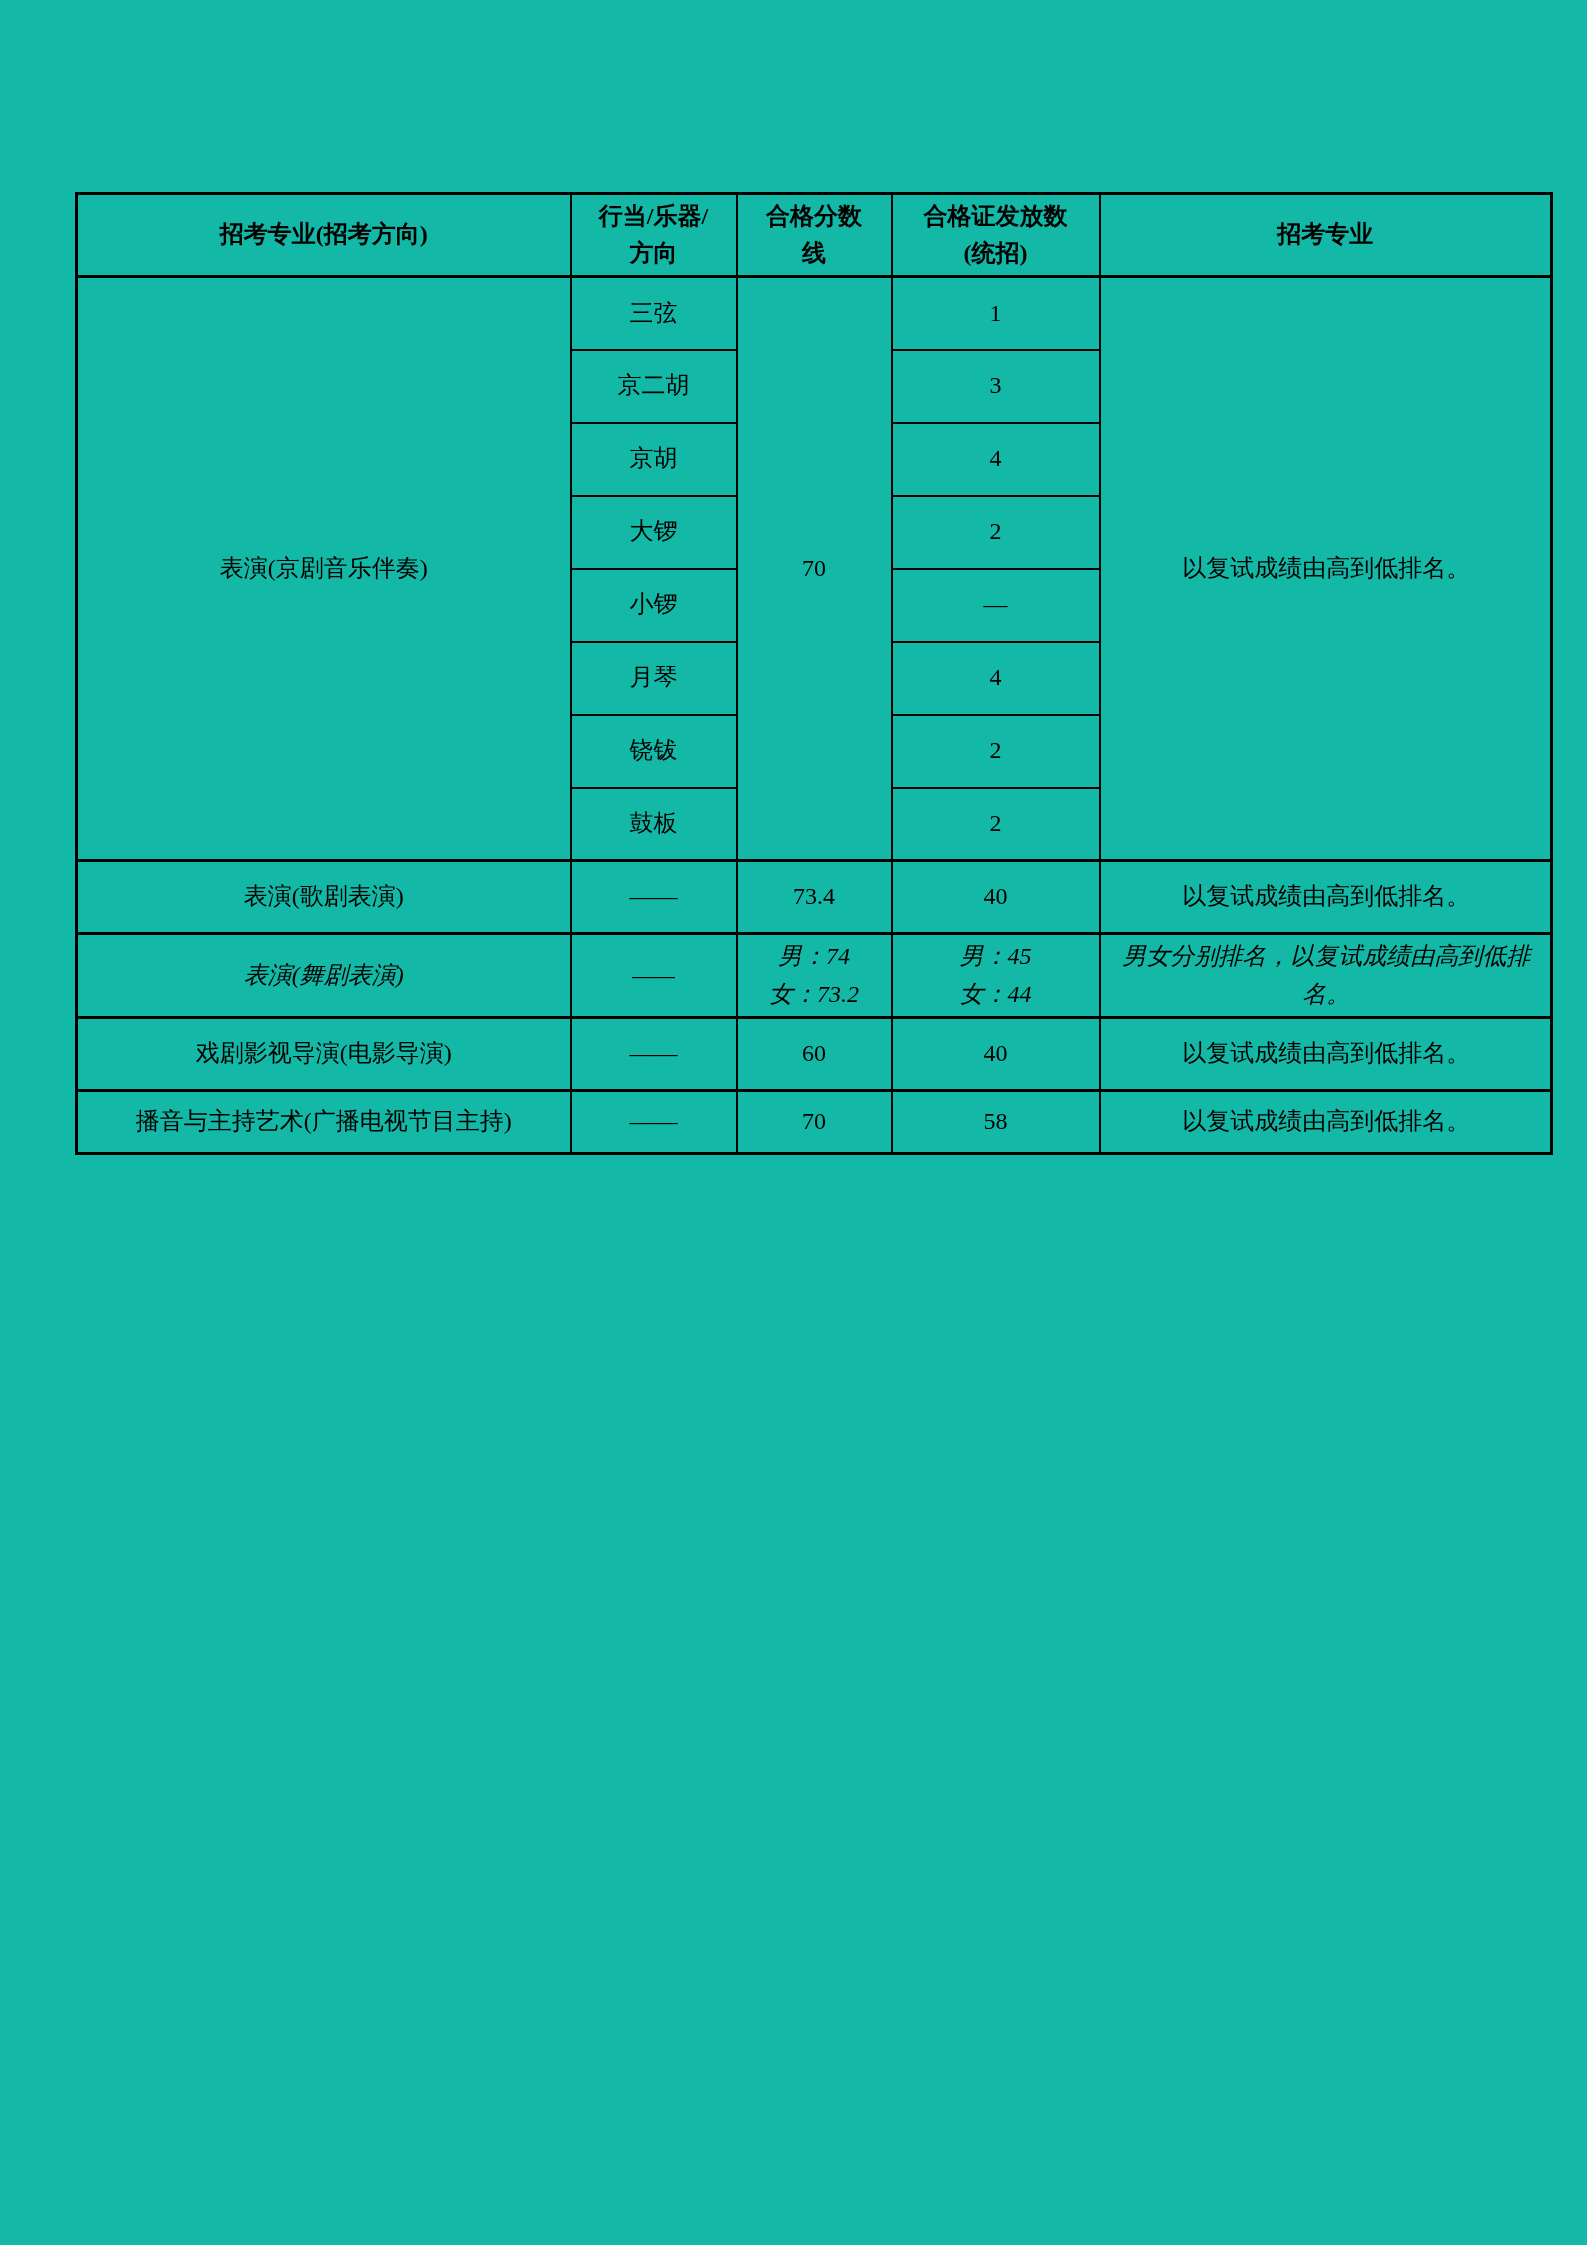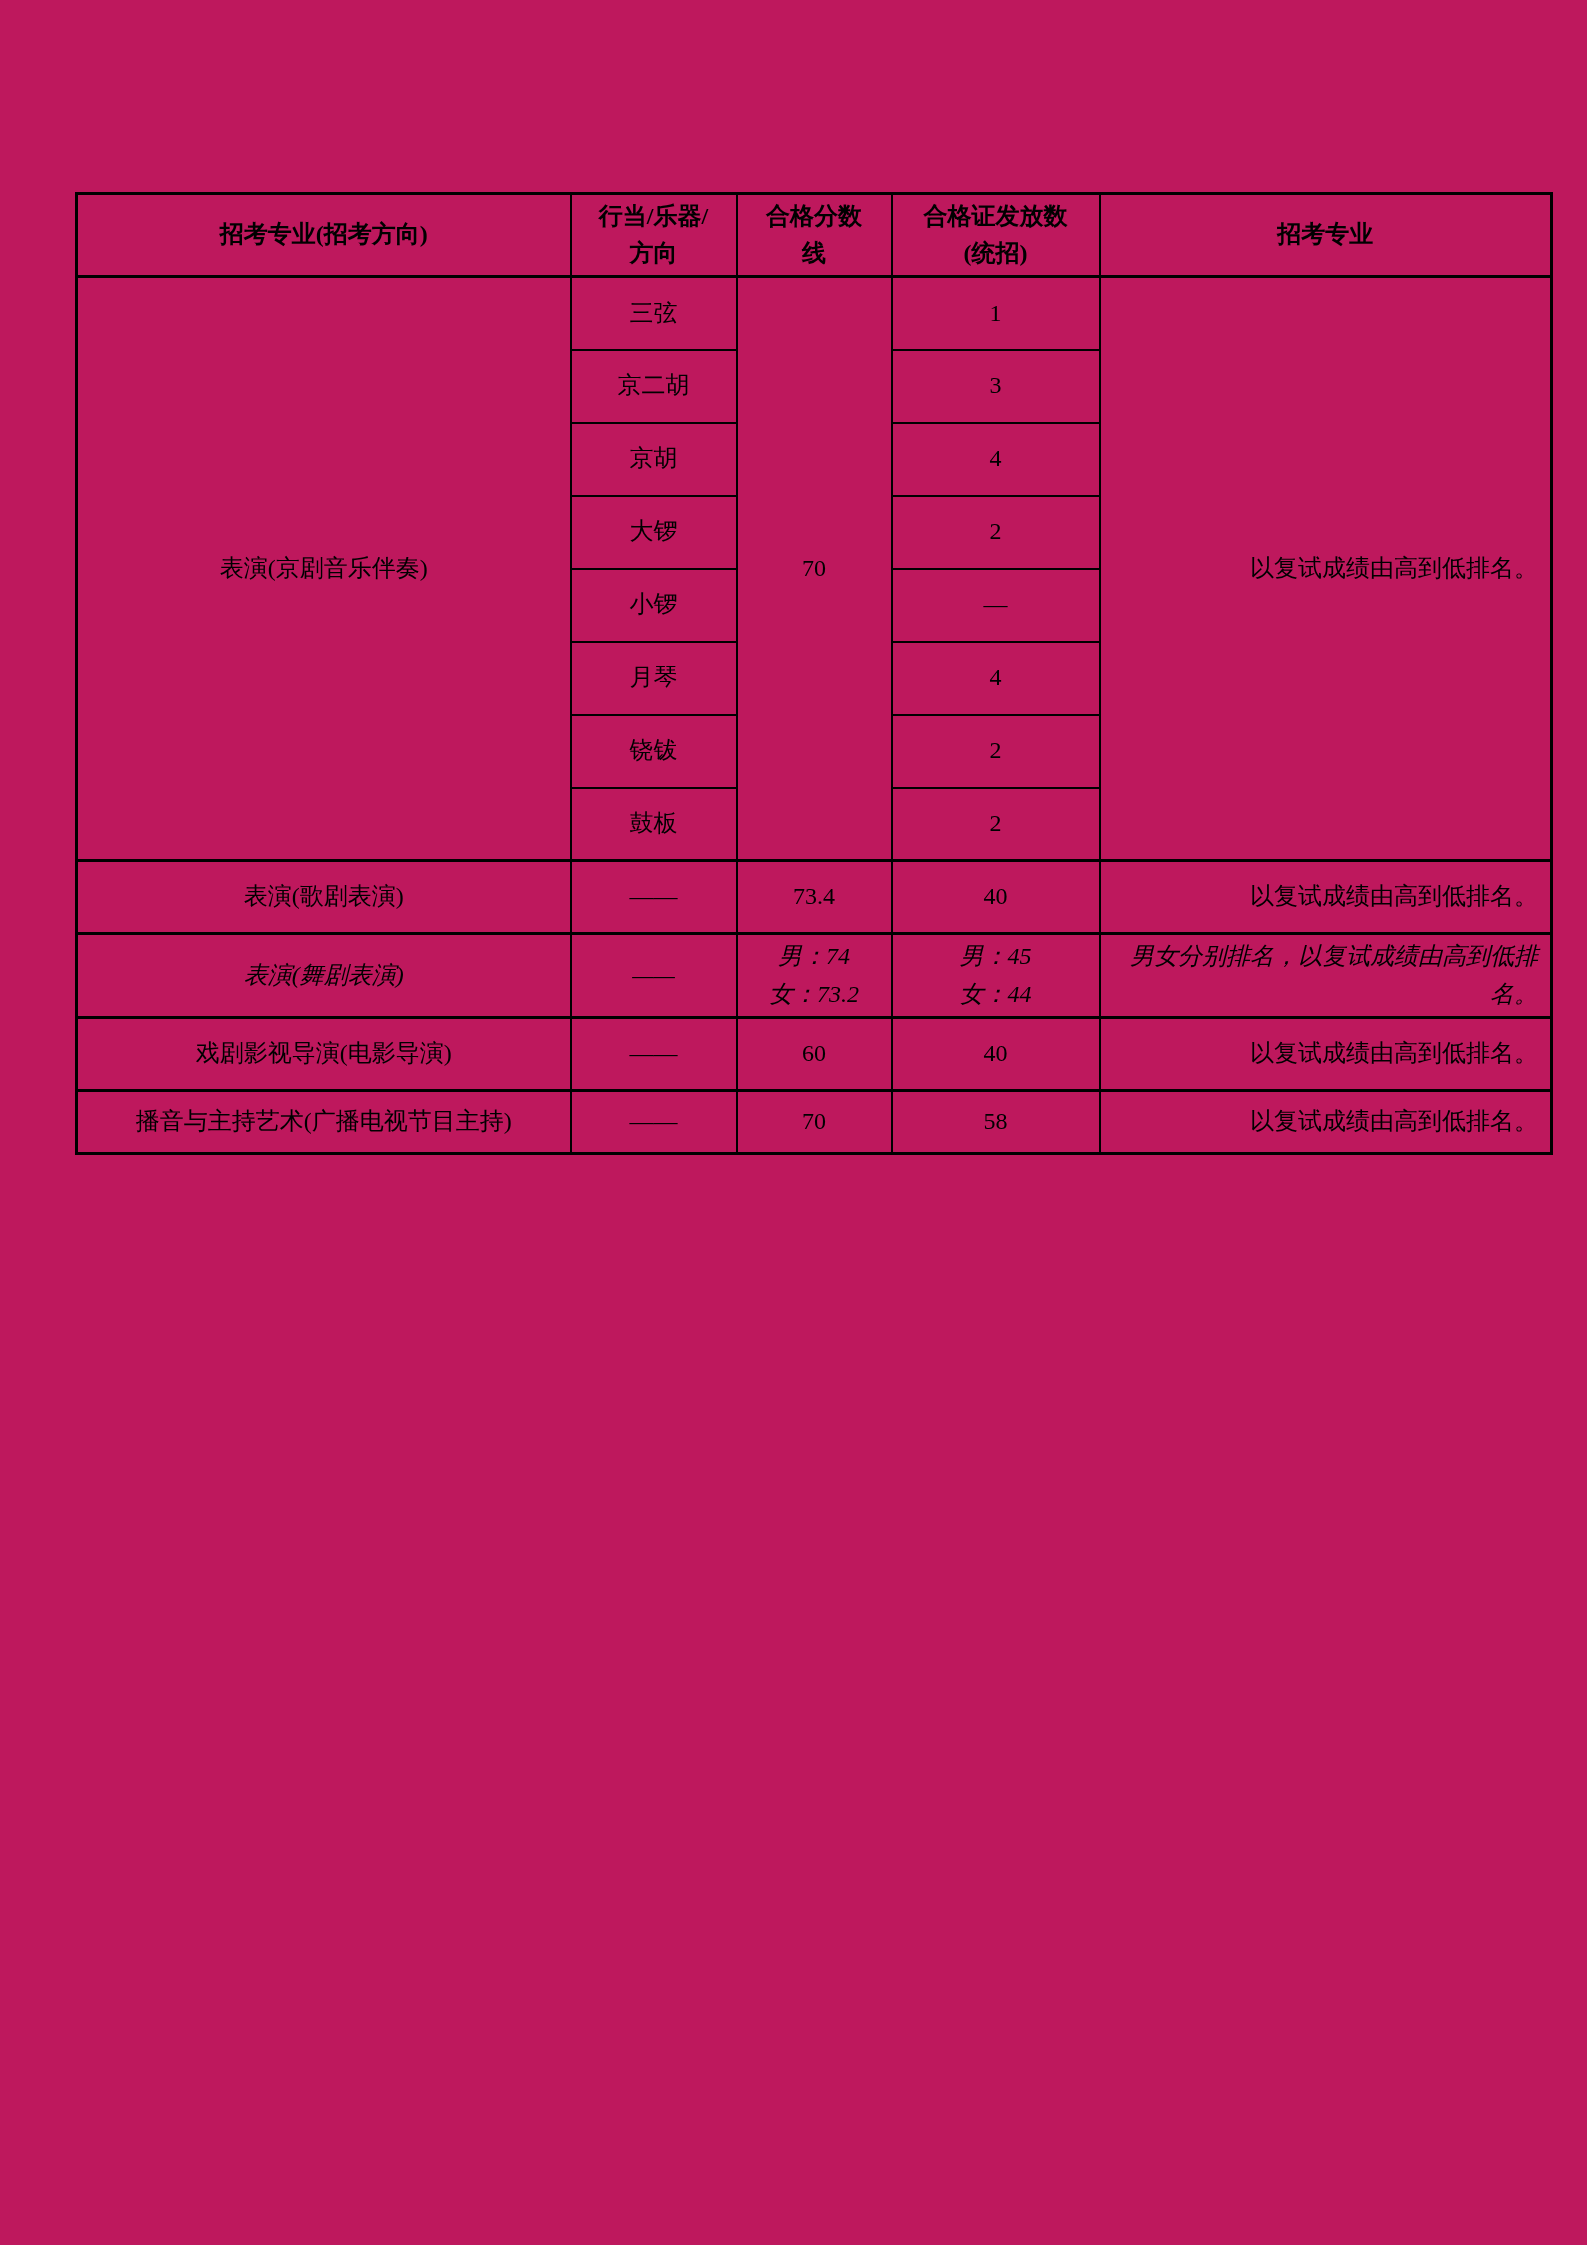--- a/index.html
+++ b/index.html
@@ -10,21 +10,21 @@
   body {
     width: 1587px;
     height: 2245px;
     position: relative;
     font-family: "Liberation Serif", "DejaVu Serif", serif;
     color: #000000;
   }
   .page {
     position: absolute;
     inset: 0;
-    background: #be185d;
+    background: #14b8a6;
   }
   table.doc-table {
     position: absolute;
     left: 75px;
     top: 192px;
     width: 1475px;
     border-collapse: collapse;
     table-layout: fixed;
     border: 3px solid #000000;
   }
@@ -44,21 +44,21 @@
     border-bottom-width: 3px;
   }
   tr.header-row   { height: 83px; }
   tr.sub-row      { height: 73px; }
   tr.r-opera      { height: 73px; margin-left: 24px; }
   tr.r-dance      { height: 84px; font-style: italic; }
   tr.r-director   { height: 73px; }
   tr.r-broadcast  { height: 63px; }
   tr.major-sep > td { border-top-width: 3px; }
   td.rule-cell {
-    text-align: right;
+    text-align: center;
     padding: 0 12px 0 14px;
   }
 </style>
 </head>
 <body>
 
 <div class="page">
 
   <table class="doc-table">
     <colgroup>

